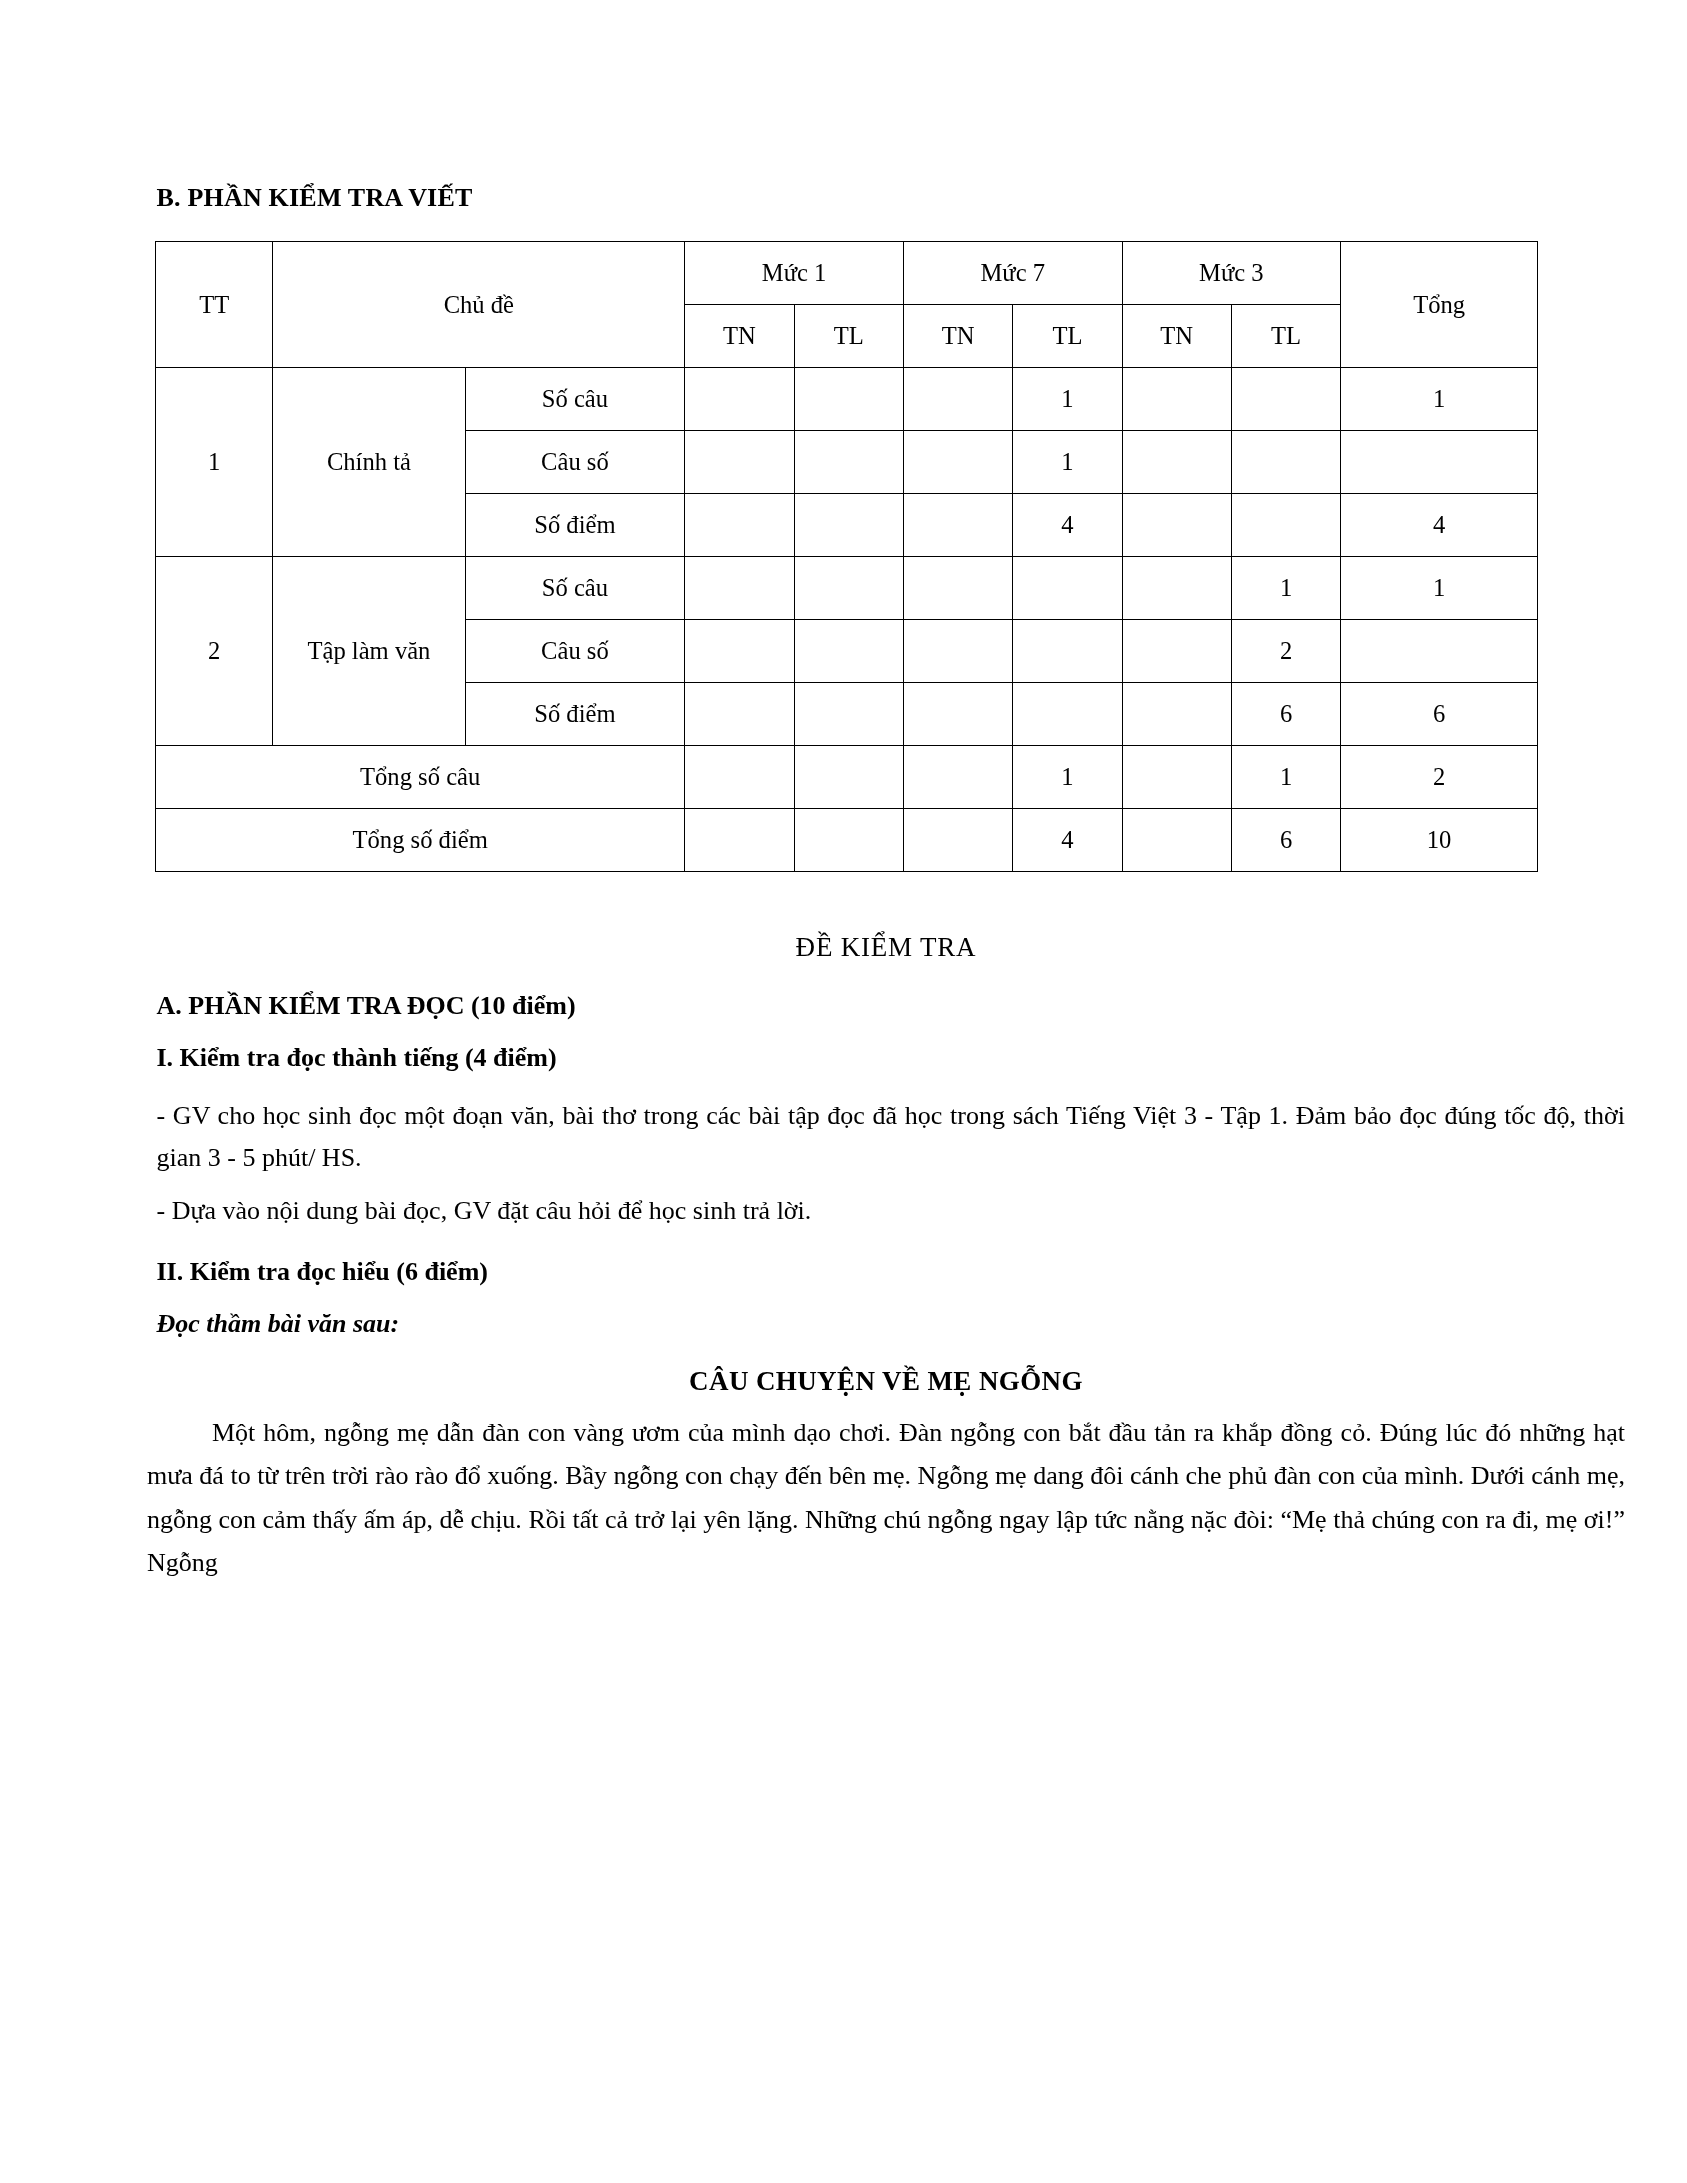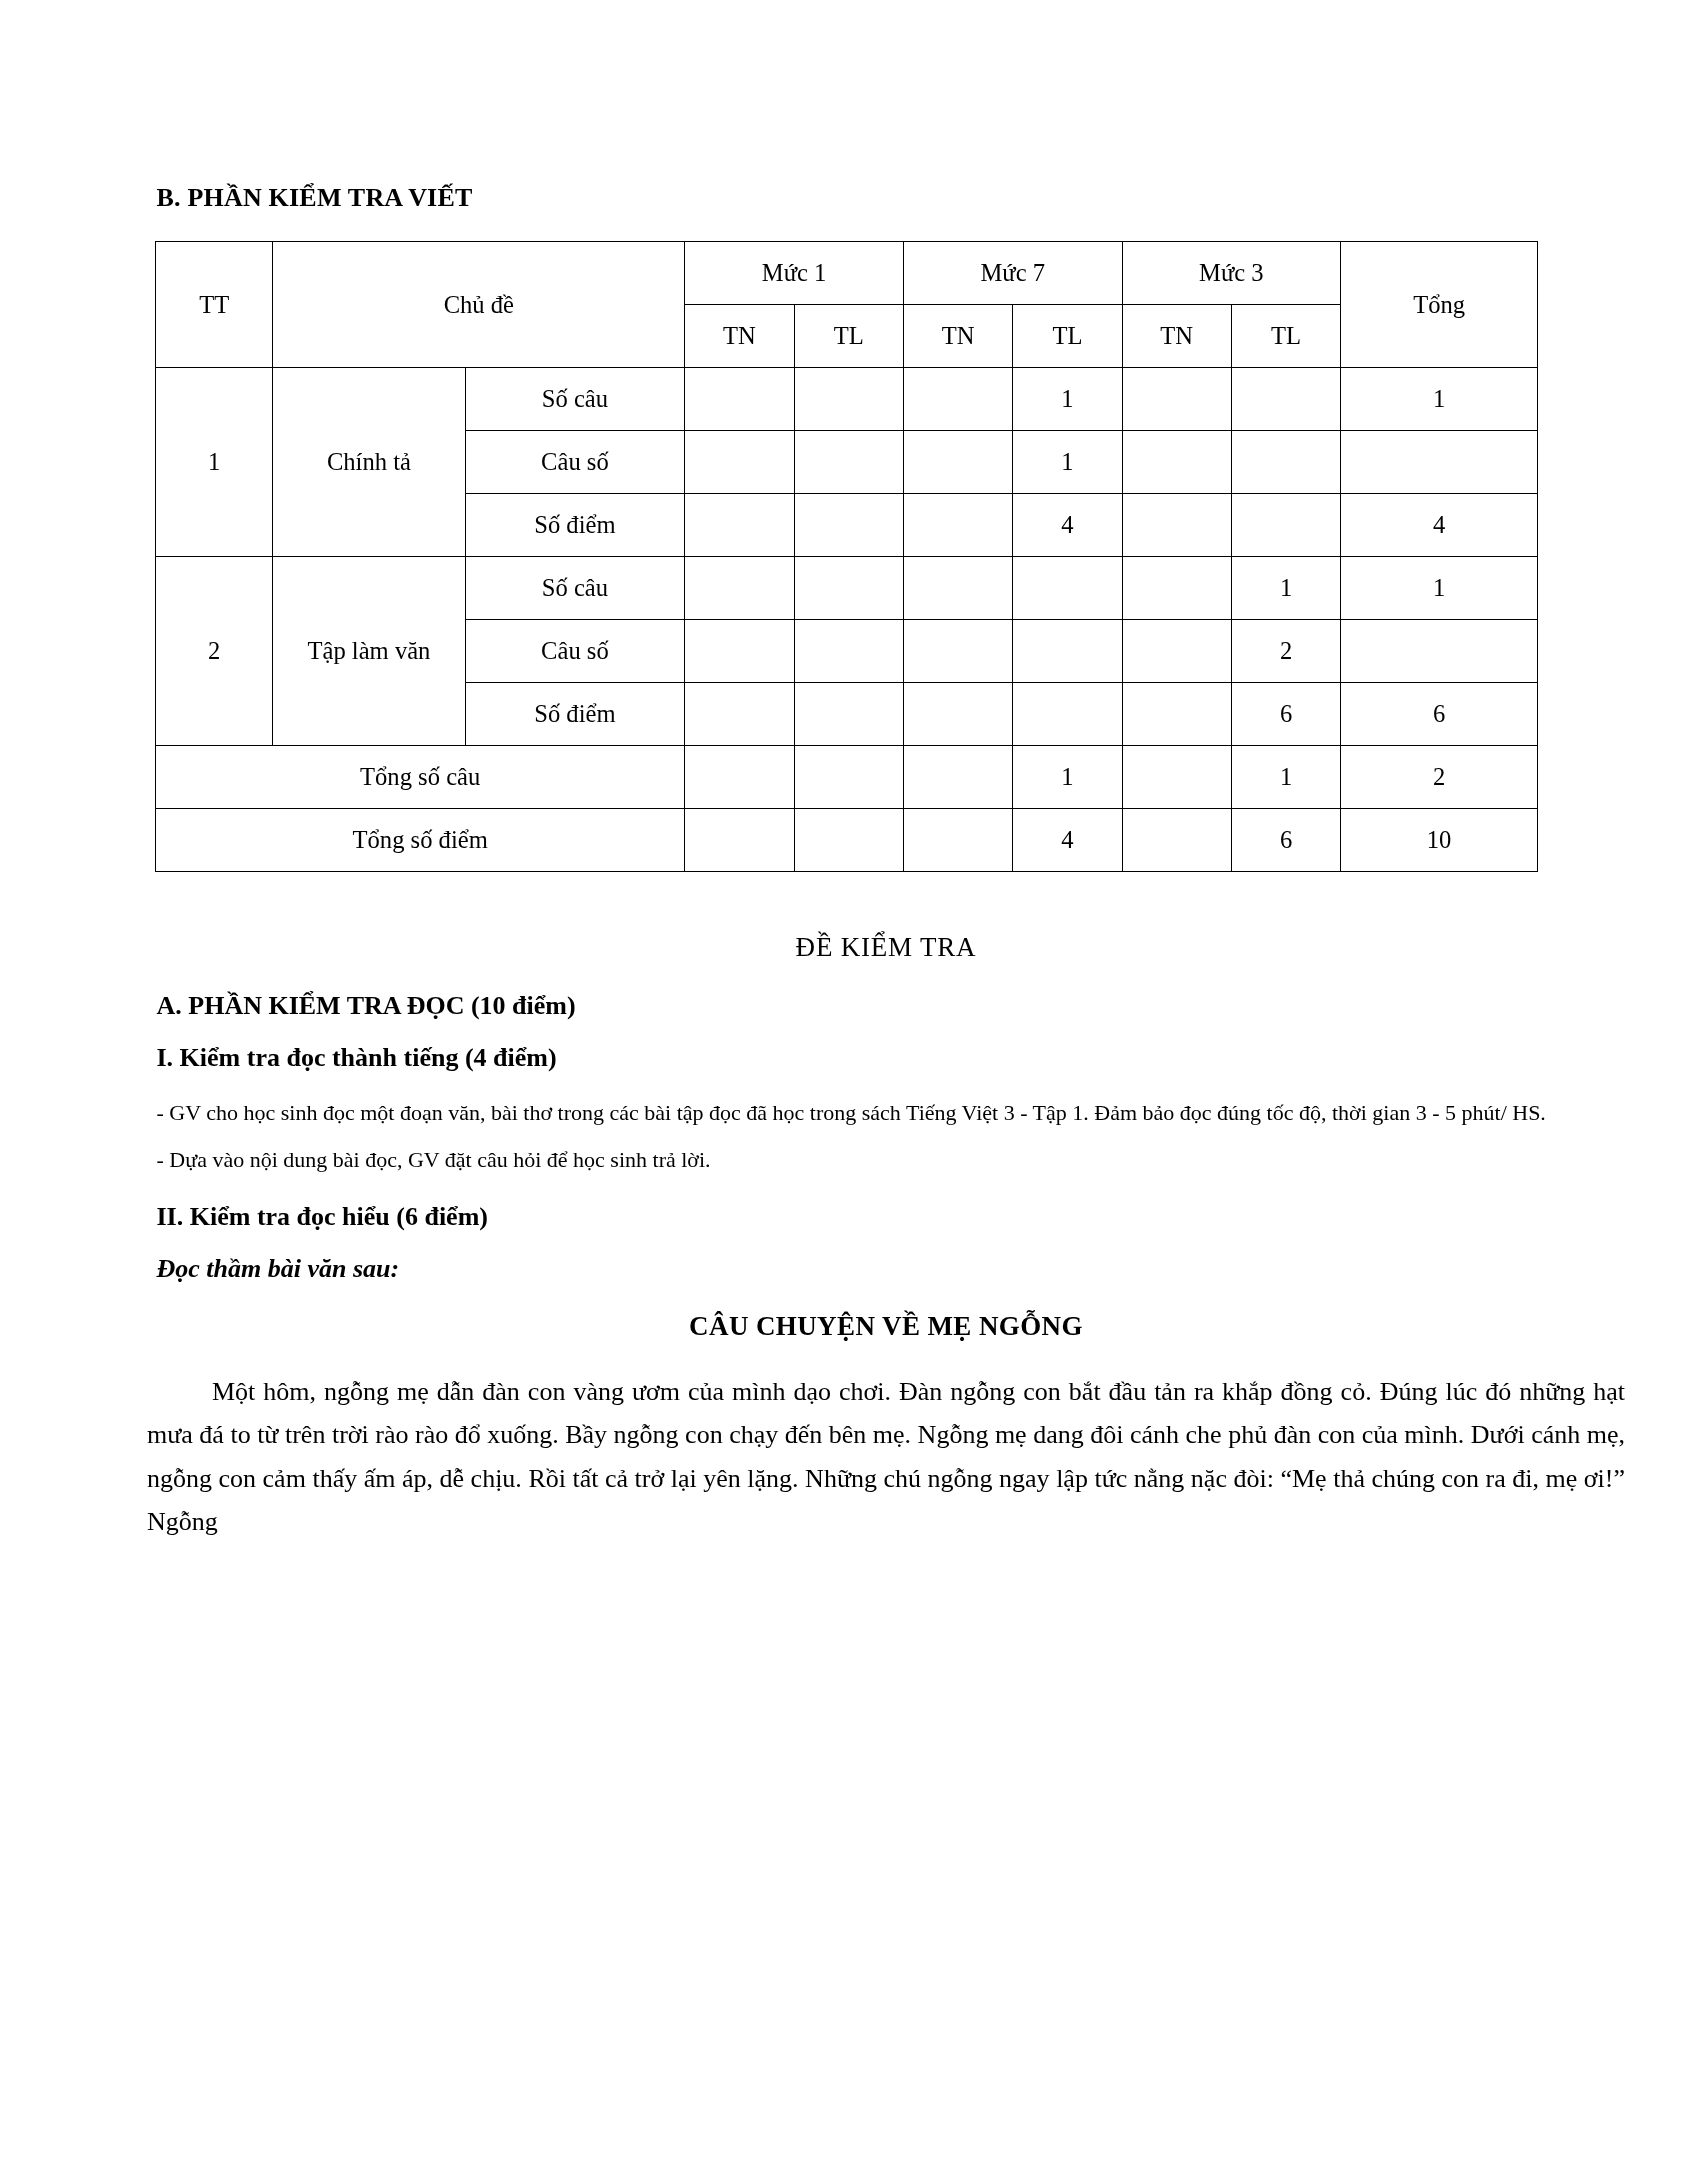--- a/index.html
+++ b/index.html
@@ -66,38 +66,38 @@
     font-size: 27px;
     letter-spacing: 0.8px;
     margin: 60px 0 28px 0;
   }
   .h-bold {
     font-size: 26px;
     font-weight: bold;
     margin: 0 0 22px 9.5px;
   }
   p.body {
-    font-size: 22px;
+    font-size: 26px;
     line-height: 1.62;
     margin: 0 0 11px 9.5px;
     text-align: justify;
     text-justify: inter-word;
   }
   .italic-bold {
     font-style: italic;
     font-weight: bold;
     font-size: 26px;
     margin: 0 0 19px 9.5px;
   }
   .story-title {
     text-align: center;
     font-weight: bold;
     font-size: 27px;
     letter-spacing: 0.4px;
-    margin: 27px 0 28px 0;
+    margin: 27px 0 14px 0;
   }
   .story p {
     font-size: 26px;
     line-height: 1.66;
     margin: 0;
     text-align: justify;
     text-justify: inter-word;
   }
 </style>
 </head>

